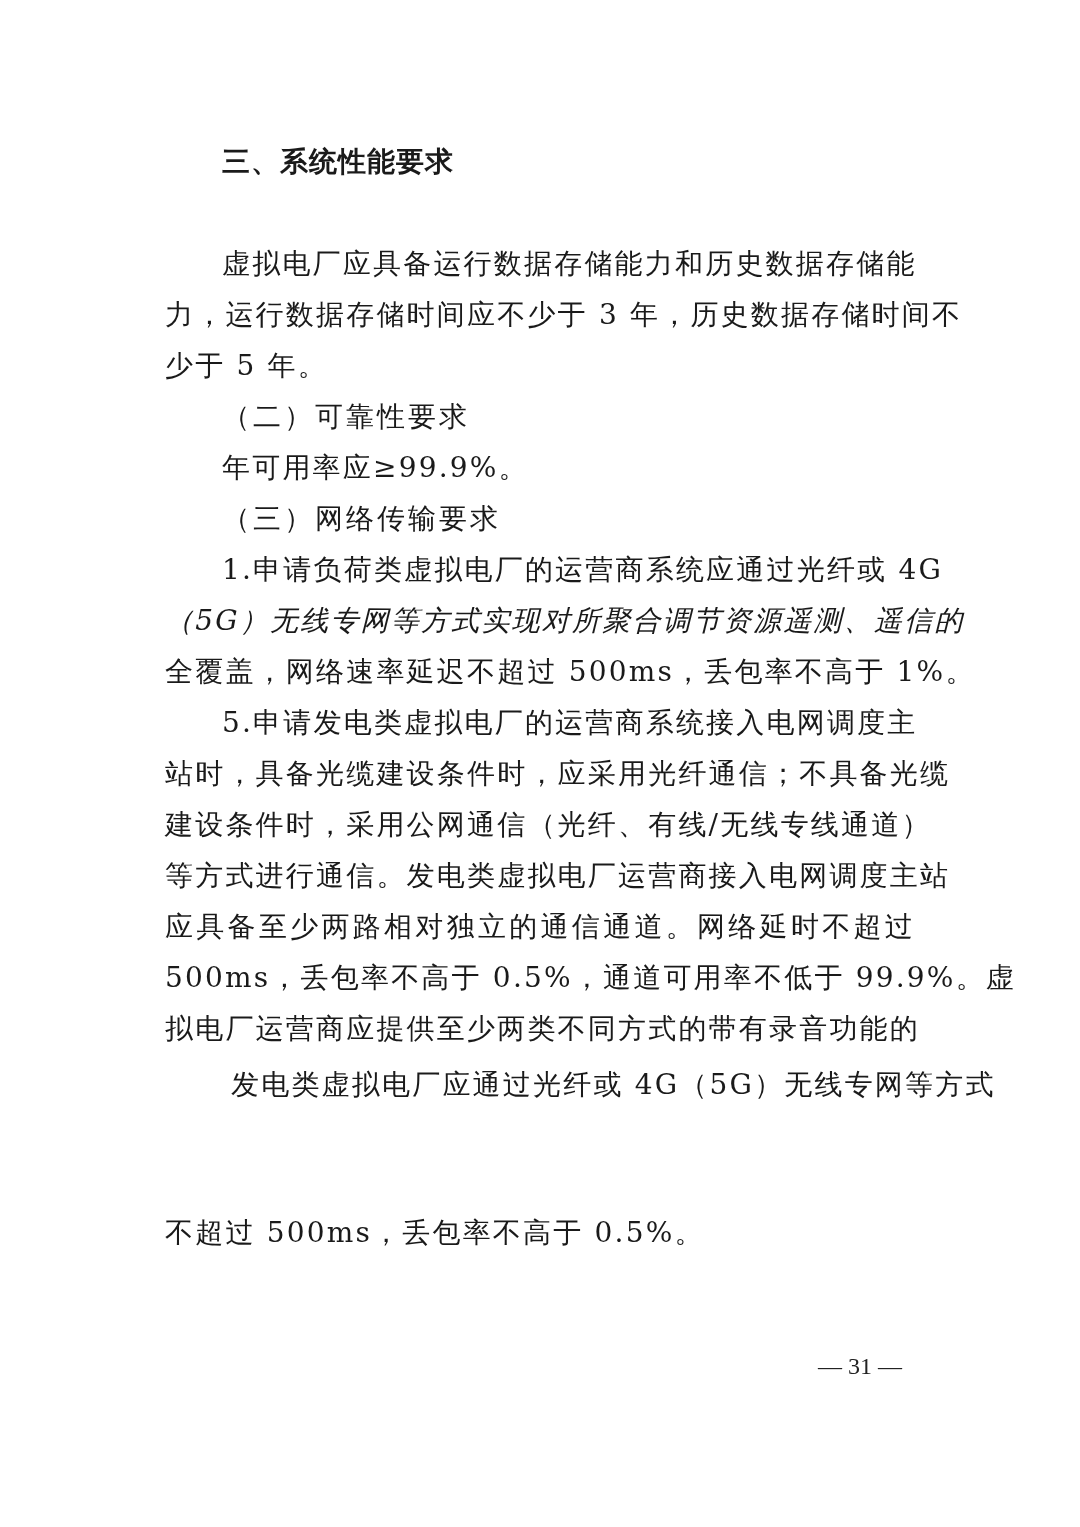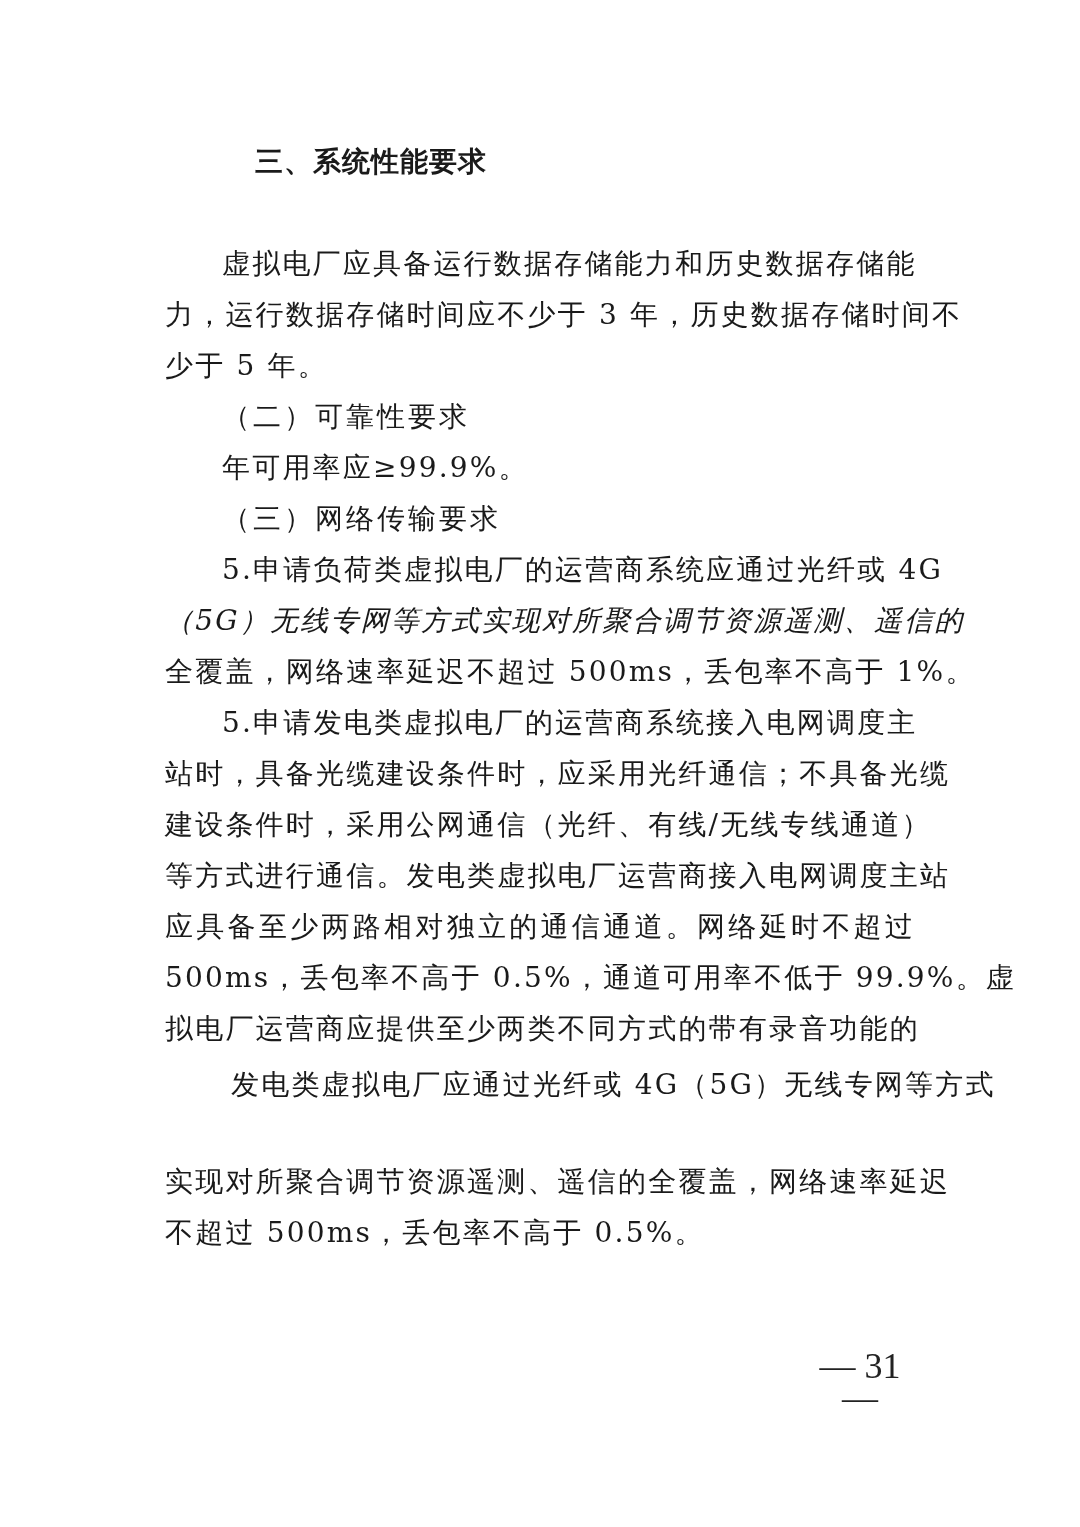--- a/index.html
+++ b/index.html
@@ -39,50 +39,49 @@
       font-weight: bold;
       letter-spacing: 1px;
       text-align-last: left;
     }
     .heading2 { text-align-last: left; letter-spacing: 3px; }
     .page-number {
       position: absolute;
       left: 800px;
       top: 1350px;
       width: 120px;
-      font-size: 36px;
+      font-size: 24px;
       line-height: 32px;
       text-align: center;
       font-family: "Liberation Serif", serif;
       color: #222;
     }
   </style>
 </head>
 <body>
 
 <div class="page">
 
-  <div class="line indent heading1" style="top:145px;margin-left:33px;">三、系统性能要求</div>
+  <div class="line indent heading1" style="top:145px;">三、系统性能要求</div>
 
   <div class="line indent" style="top:247px;">虚拟电厂应具备运行数据存储能力和历史数据存储能</div>
   <div class="line" style="top:298px;">力，运行数据存储时间应不少于 3 年，历史数据存储时间不</div>
   <div class="line short" style="top:349px;">少于 5 年。</div>
 
   <div class="line indent heading2" style="top:400px;">（二）可靠性要求</div>
   <div class="line indent short" style="top:451px;">年可用率应≥99.9%。</div>
 
   <div class="line indent heading2" style="top:502px;">（三）网络传输要求</div>
-  <div class="line indent" style="top:553px;">5.申请负荷类虚拟电厂的运营商系统应通过光纤或 4G</div>
+  <div class="line indent" style="top:553px;">1.申请负荷类虚拟电厂的运营商系统应通过光纤或 4G</div>
   <div class="line" style="top:604px;font-style:italic;">（5G）无线专网等方式实现对所聚合调节资源遥测、遥信的</div>
   <div class="line short" style="top:655px;">全覆盖，网络速率延迟不超过 500ms，丢包率不高于 1%。</div>
   <div class="line indent" style="top:706px;">5.申请发电类虚拟电厂的运营商系统接入电网调度主</div>
   <div class="line" style="top:757px;">站时，具备光缆建设条件时，应采用光纤通信；不具备光缆</div>
   <div class="line" style="top:808px;">建设条件时，采用公网通信（光纤、有线/无线专线通道）</div>
   <div class="line" style="top:859px;">等方式进行通信。发电类虚拟电厂运营商接入电网调度主站</div>
   <div class="line" style="top:910px;">应具备至少两路相对独立的通信通道。网络延时不超过</div>
   <div class="line" style="top:961px;">500ms，丢包率不高于 0.5%，通道可用率不低于 99.9%。虚</div>
   <div class="line" style="top:1012px;">拟电厂运营商应提供至少两类不同方式的带有录音功能的</div>
   <div class="line indent" style="top:1068px;margin-left:9px;">发电类虚拟电厂应通过光纤或 4G（5G）无线专网等方式</div>
-  <div class="line" style="top:1165px;">实现对所聚合调节资源遥测、遥信的全覆盖，网络速率延迟</div>
   <div class="line short" style="top:1216px;">不超过 500ms，丢包率不高于 0.5%。</div>
 
   <div class="page-number">— 31 —</div>
 </div>
 
 </body></html>

